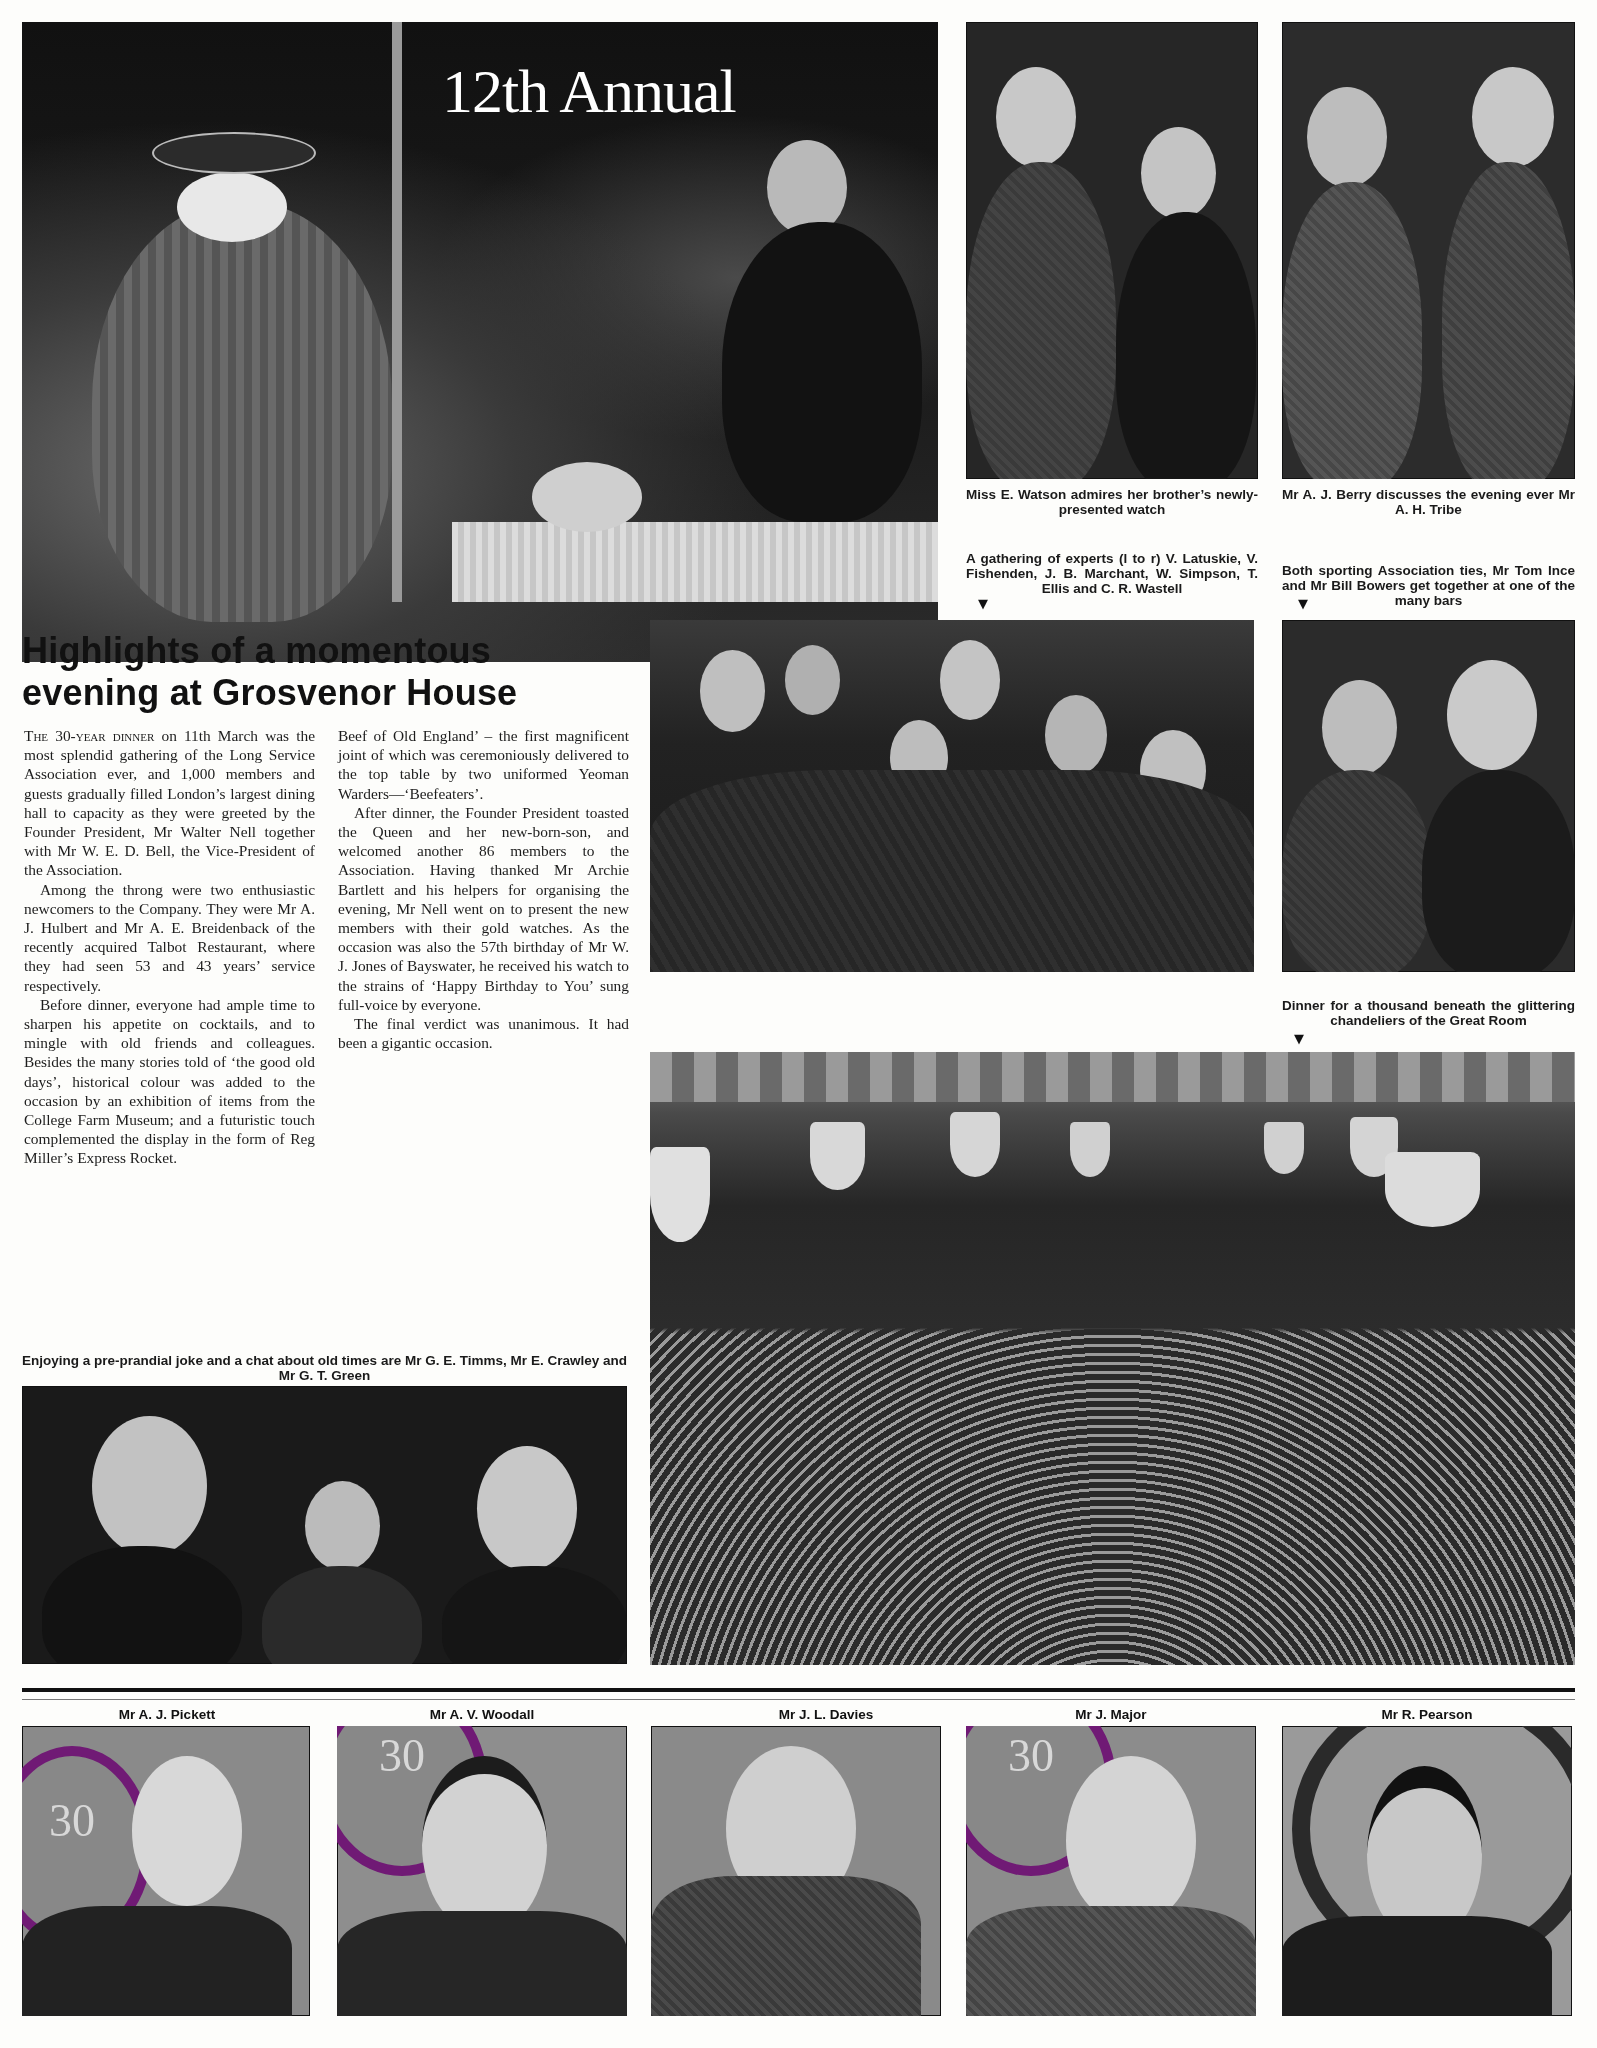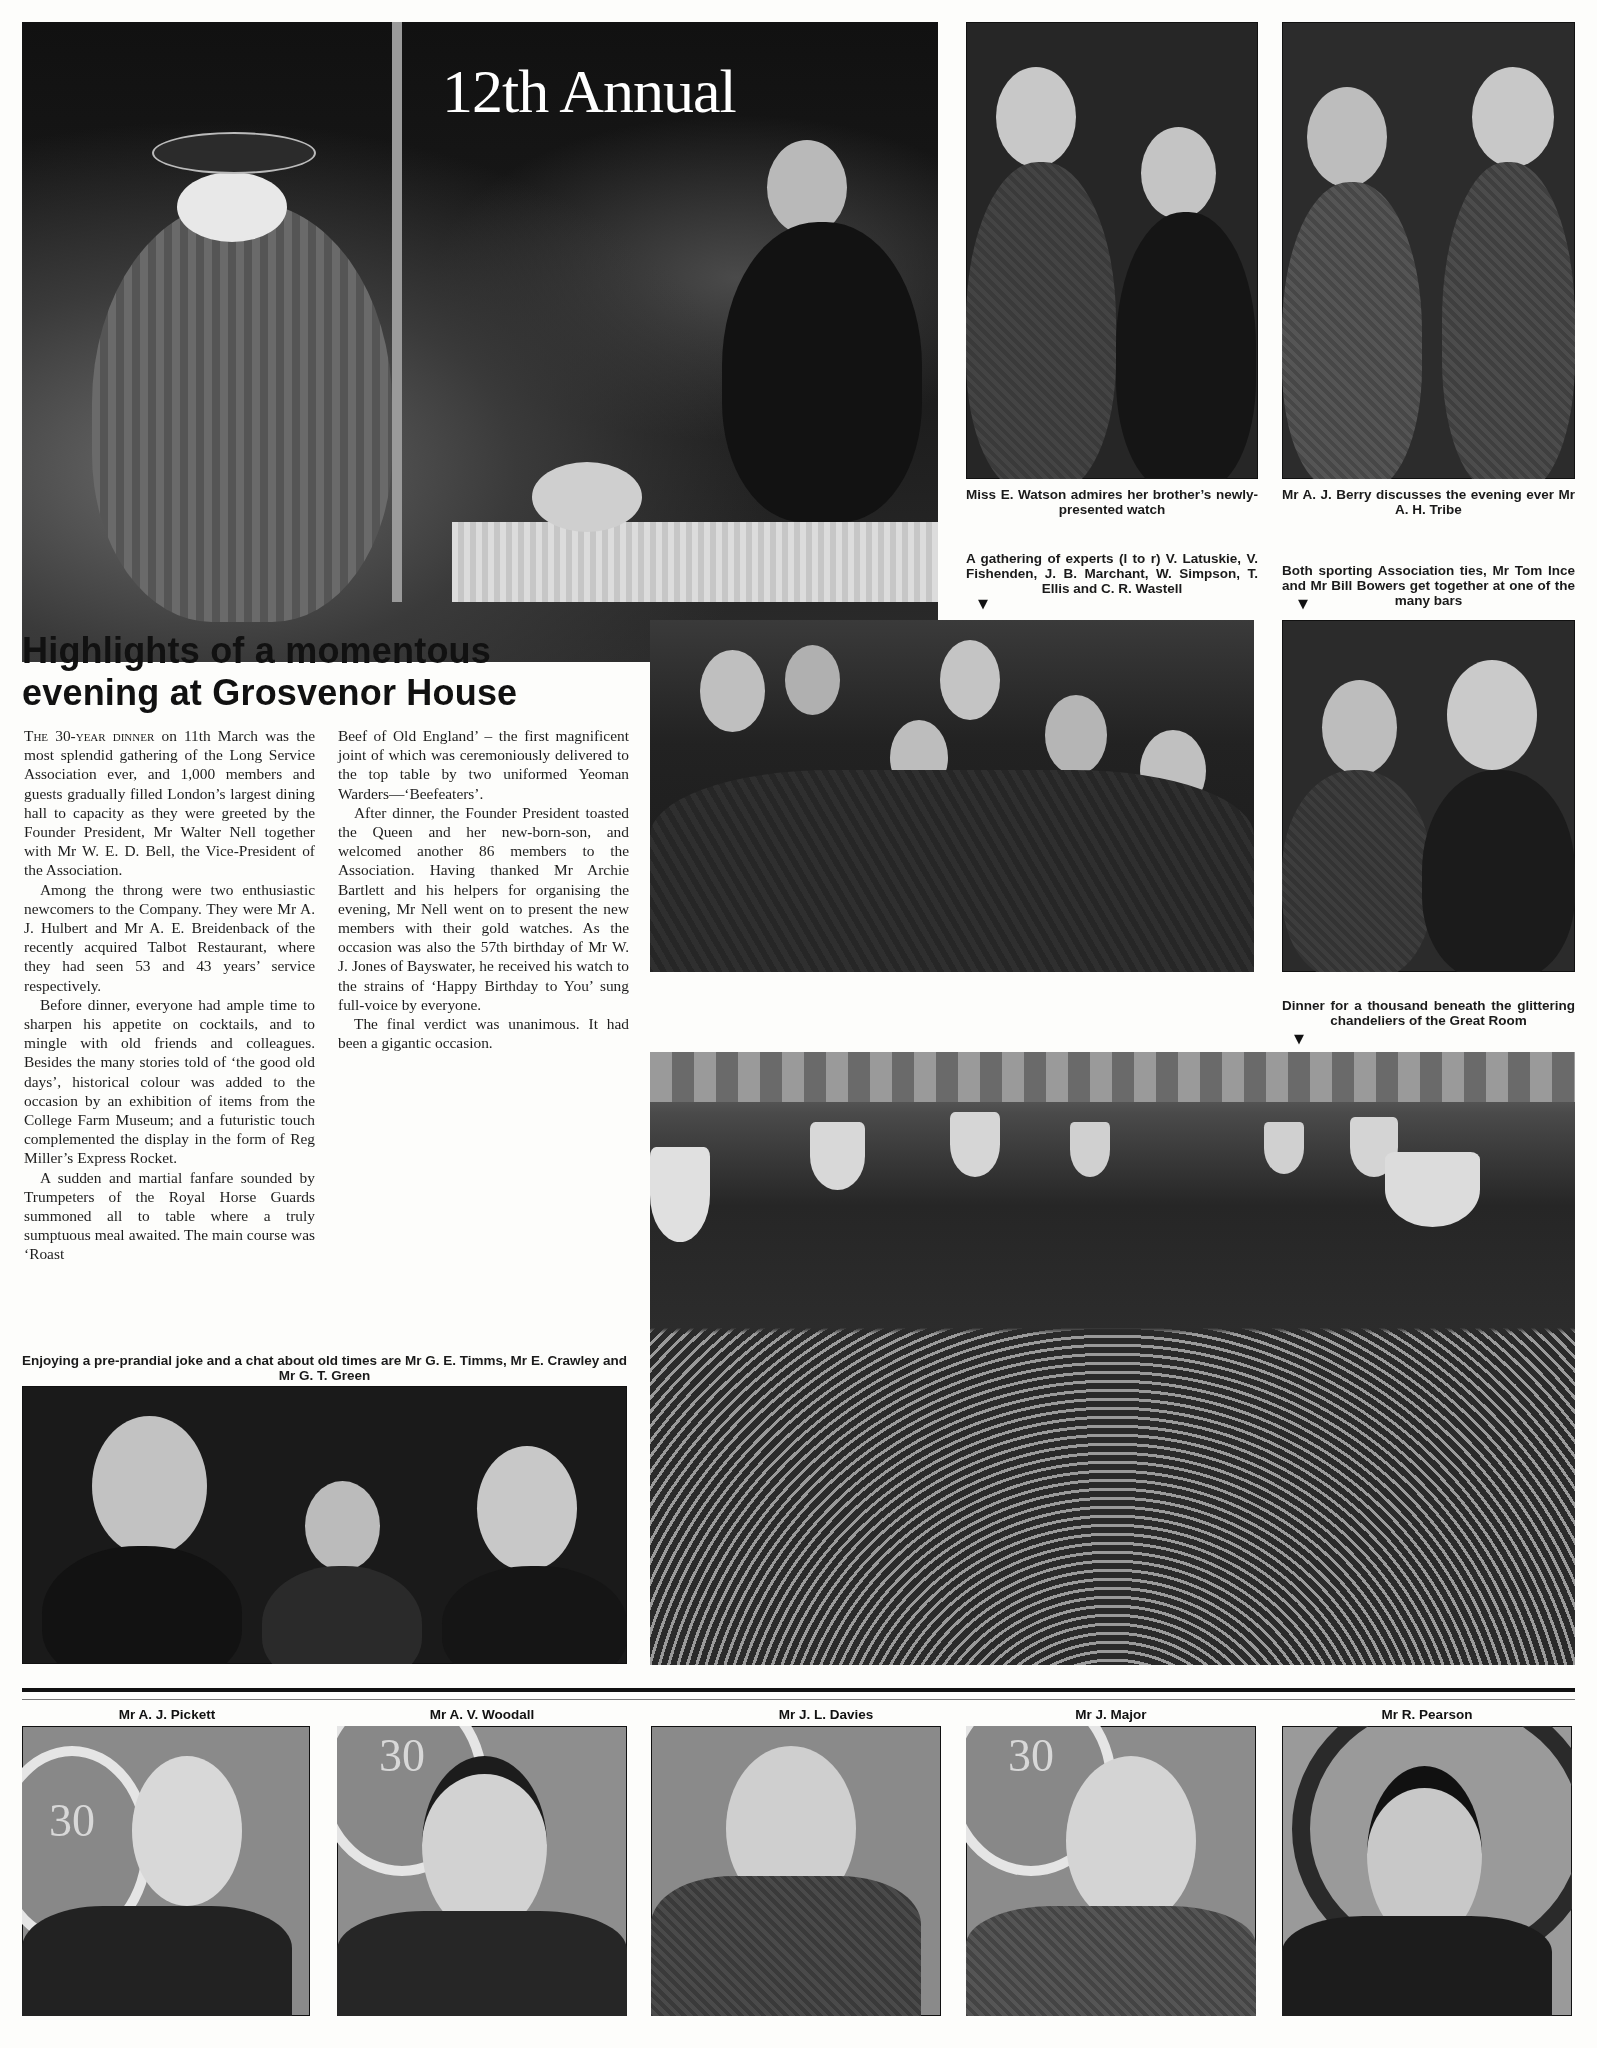--- a/index.html
+++ b/index.html
@@ -42,21 +42,21 @@
   .col p.first { text-indent: 0; }
   .smallcaps { font-variant: small-caps; }
   .rule-thick { position: absolute; left: 22px; top: 1688px; width: 1553px; height: 4px; background: #111; }
   .rule-thin { position: absolute; left: 22px; top: 1699px; width: 1553px; height: 1px; background: #777; }
   .portrait-name {
     position: absolute; top: 1707px; width: 290px; text-align: center;
     font-family: "Liberation Sans", sans-serif; font-weight: bold; font-size: 13.5px; color: #111;
   }
   .badge30 {
     position: absolute; border-radius: 50%; background: #888;
-    border: 10px solid #e5e5e5; color: #d8d8d8;
+    border: 10px solid #701a75; color: #d8d8d8;
     font-family: "Liberation Serif", serif; font-size: 46px; text-align: center;
   }
 </style>
 </head>
 <body>
 
 <div class="photo" style="left:22px;top:22px;width:916px;height:640px;background:#000000;" title="Beefeater toast at top table">
   <div class="shade" style="background:radial-gradient(ellipse at 20% 70%, #6c6c6c 0%, #3a3a3a 30%, transparent 55%), radial-gradient(ellipse at 78% 40%, #4a4a4a 0%, transparent 30%), linear-gradient(180deg,#111 0%,#1d1d1d 60%,#2b2b2b 100%);"></div>
   <div class="figure" style="left:70px;top:180px;width:300px;height:420px;background:repeating-linear-gradient(90deg,#6a6a6a 0 8px,#555 8px 16px);"></div>
   <div class="head" style="left:155px;top:150px;width:110px;height:70px;background:#e8e8e8;"></div>
@@ -111,21 +111,20 @@
 
 <div class="headline">
   <div>Highlights of a momentous</div>
   <div>evening at Grosvenor House</div>
 </div>
 
 <div class="col" style="left:24px;">
   <p class="first"><span class="smallcaps">The 30-year dinner</span><span> on 11th March was the most splendid gathering of the Long Service Association ever, and 1,000 members and guests gradually filled London’s largest dining hall to capacity as they were greeted by the Founder President, Mr Walter Nell together with Mr W. E. D. Bell, the Vice-President of the Association.</span></p>
   <p>Among the throng were two enthusiastic newcomers to the Company. They were Mr A. J. Hulbert and Mr A. E. Breidenback of the recently acquired Talbot Restaurant, where they had seen 53 and 43 years’ service respectively.</p>
   <p>Before dinner, everyone had ample time to sharpen his appetite on cocktails, and to mingle with old friends and colleagues. Besides the many stories told of ‘the good old days’, historical colour was added to the occasion by an exhibition of items from the College Farm Museum; and a futuristic touch complemented the display in the form of Reg Miller’s Express Rocket.</p>
-  <p>A sudden and martial fanfare sounded by Trumpeters of the Royal Horse Guards summoned all to table where a truly sumptuous meal awaited. The main course was ‘Roast</p>
 </div>
 
 <div class="col" style="left:338px;">
   <p class="first">Beef of Old England’ – the first magnificent joint of which was ceremoniously delivered to the top table by two uniformed Yeoman Warders—‘Beefeaters’.</p>
   <p>After dinner, the Founder President toasted the Queen and her new-born-son, and welcomed another 86 members to the Association. Having thanked Mr Archie Bartlett and his helpers for organising the evening, Mr Nell went on to present the new members with their gold watches. As the occasion was also the 57th birthday of Mr W. J. Jones of Bayswater, he received his watch to the strains of ‘Happy Birthday to You’ sung full-voice by everyone.</p>
   <p>The final verdict was unanimous. It had been a gigantic occasion.</p>
 </div>
 
 <div class="caption" style="left:1282px;top:998px;width:293px;">Dinner for a thousand beneath the glittering chandeliers of the Great Room</div>
 <span class="arrow" style="left:1294px;top:1032px;">▼</span>

